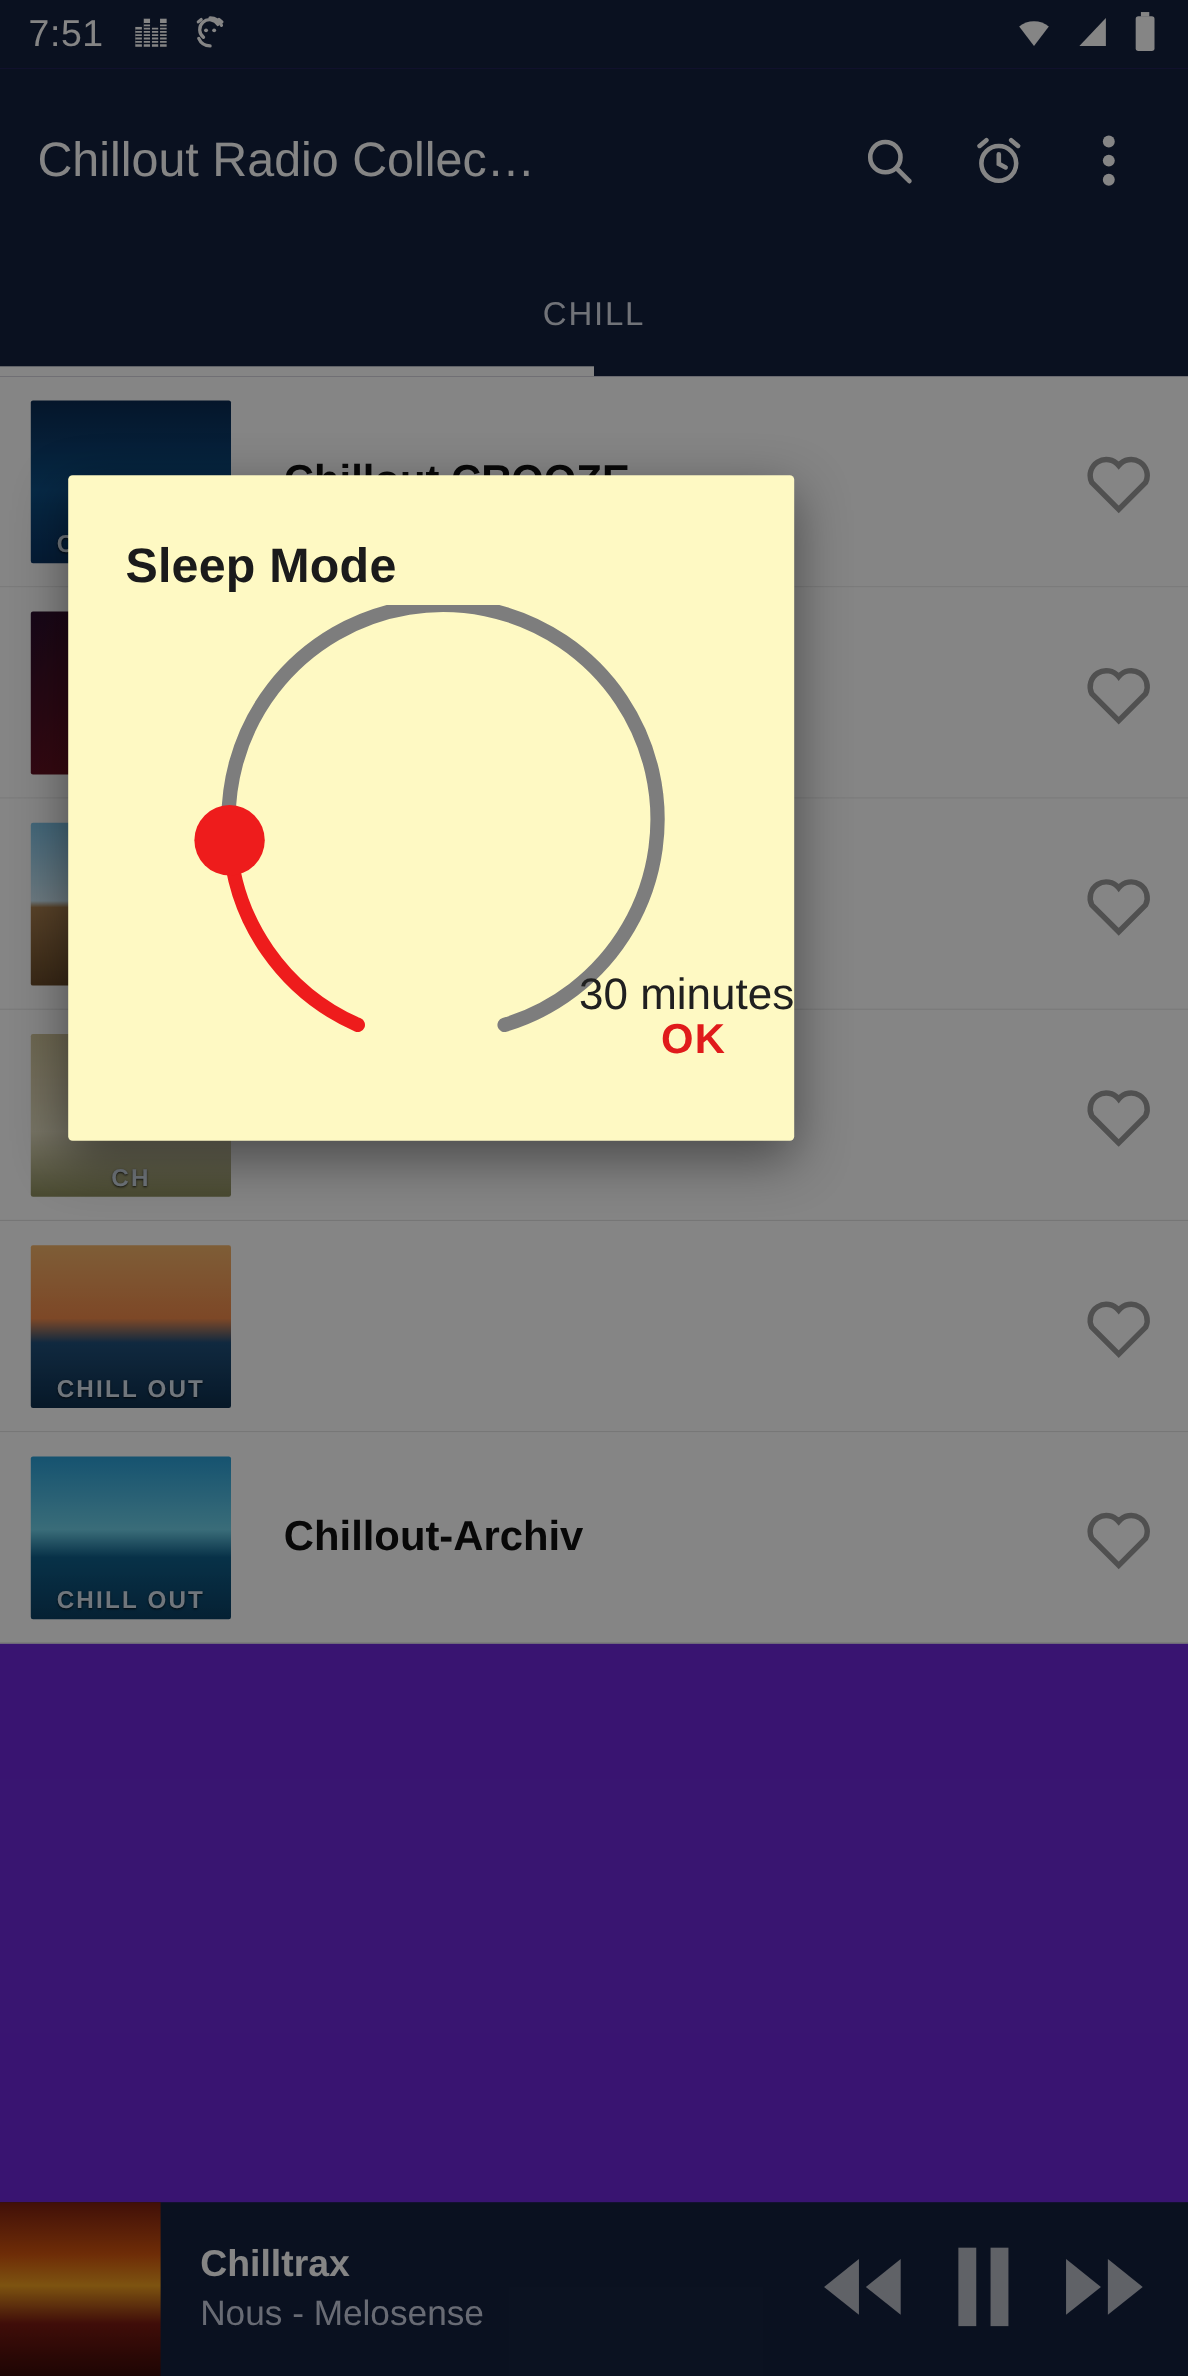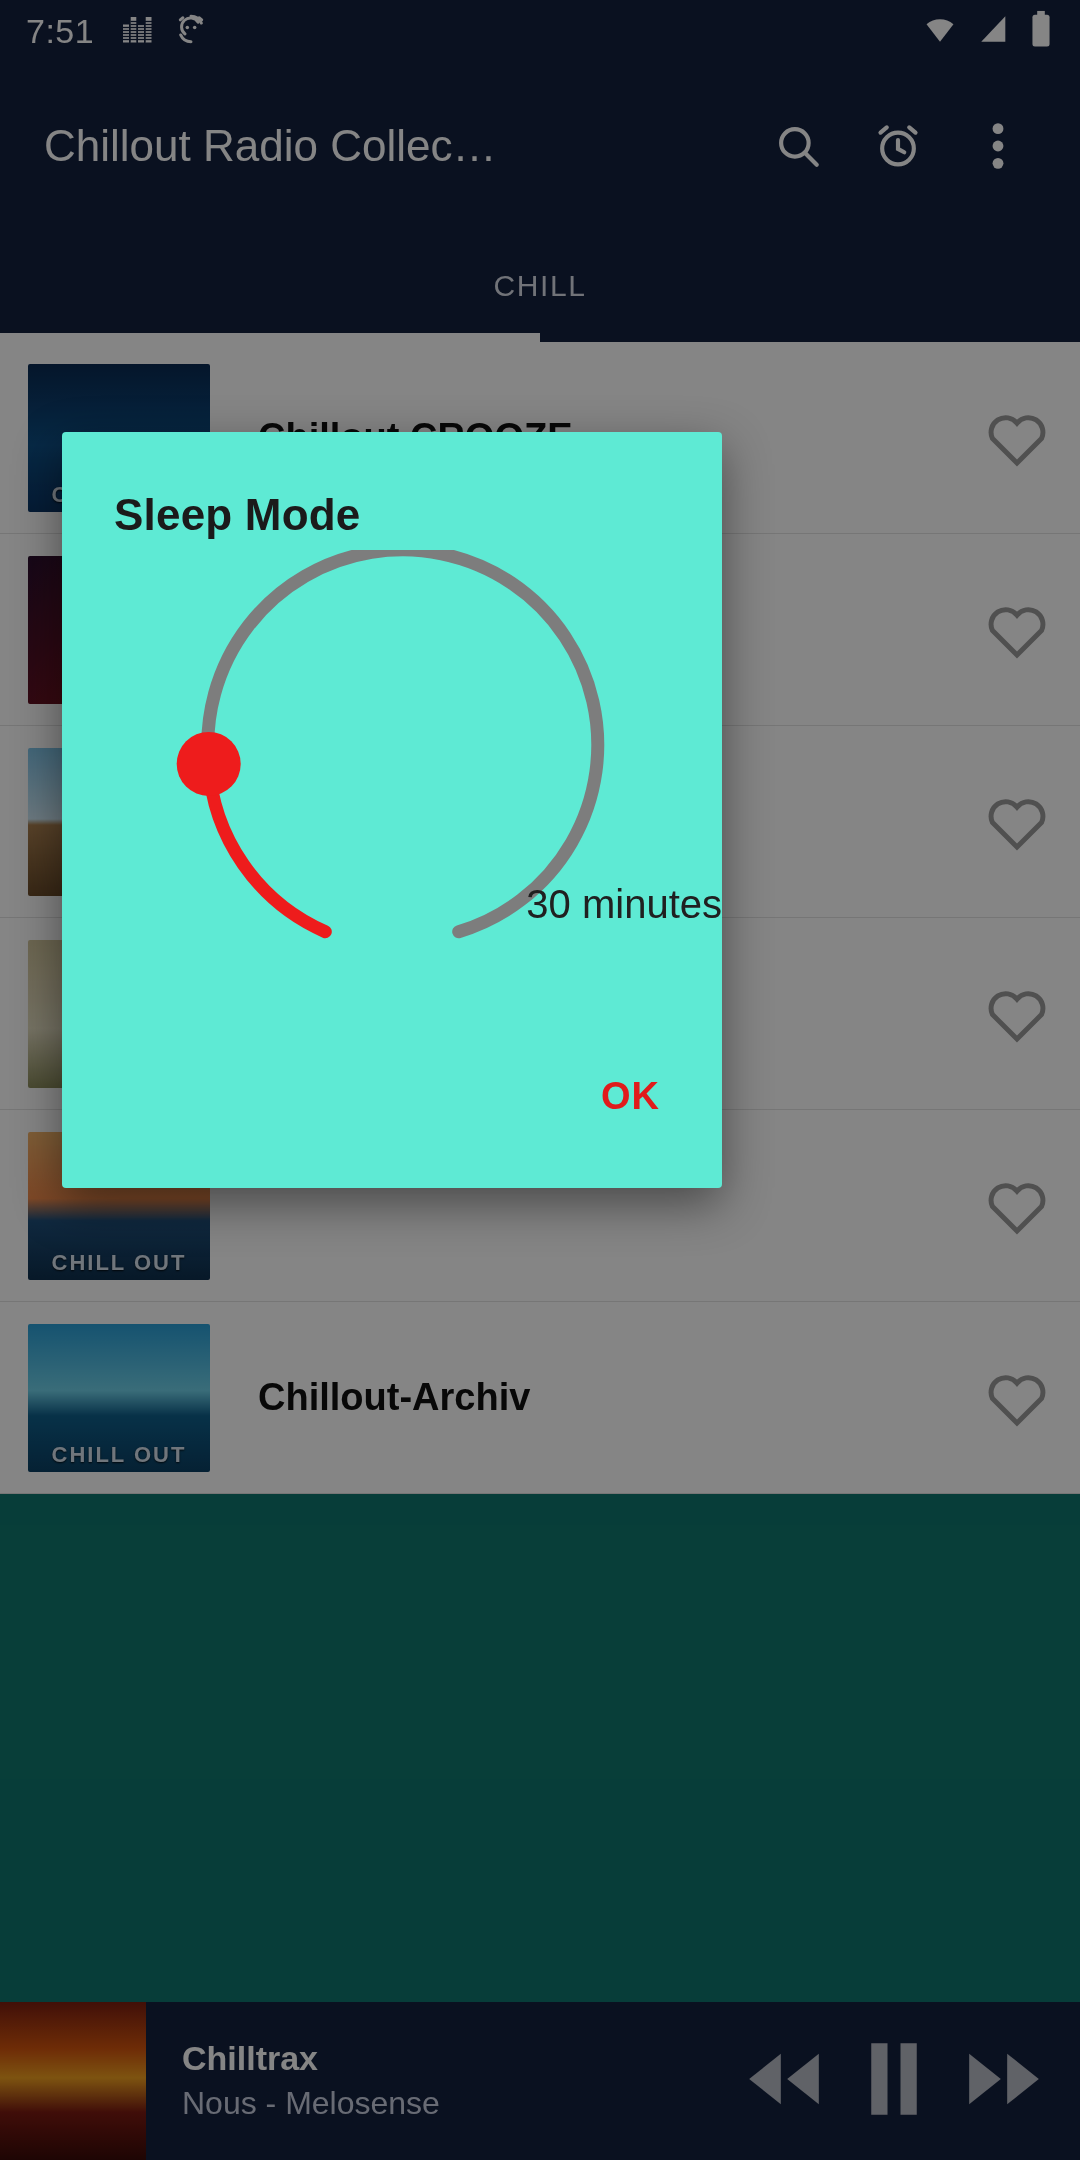--- a/index.html
+++ b/index.html
@@ -5,34 +5,34 @@
   * { margin:0; padding:0; box-sizing:border-box; }
   html,body { width:1080px; height:2160px; }
   body {
     font-family:"Liberation Sans", sans-serif;
     background:#14213d;
     position:relative;
     overflow:hidden;
   }
 
   
-  #app { position:absolute; inset:0; background:#0f766e; }
+  #app { position:absolute; inset:0; background:#6d28d9; }
 
   .statusbar {
     height:62px; background:#15223f; display:flex; align-items:center;
     padding:0 26px; color:#fff;
   }
   .sb-time { font-size:34px; letter-spacing:.5px; line-height:1; }
   .sb-left-icons { display:flex; align-items:center; gap:18px; margin-left:26px; }
   .sb-spacer { flex:1; }
   .sb-right-icons { display:flex; align-items:center; gap:14px; }
 
   .appbar {
     height:168px; background:#15223f; display:flex; align-items:center;
-    padding:0 44px; color:#fff;
+    padding:0 34px; color:#fff;
   }
   .appbar-title {
     font-size:44px; font-weight:400; color:#ffffff; white-space:nowrap;
     overflow:hidden; max-width:520px;
   }
   .appbar-actions { margin-left:auto; display:flex; align-items:center; gap:44px; padding-right:10px; }
   .ab-icon { width:56px; height:56px; display:flex; align-items:center; justify-content:center; }
 
   .tabbar {
     height:112px; background:#15223f; display:flex; position:relative;
@@ -84,22 +84,22 @@
   .player-sub { font-size:32px; color:#c8cede; line-height:1.3; margin-top:4px; }
   .player-ctrls { margin-left:auto; display:flex; align-items:center; gap:46px; padding-right:38px; }
 
   
   #scrim {
     position:absolute; inset:0; background:rgba(0,0,0,0.48);
   }
 
   
   #dialog {
-    position:absolute; left:62px; top:432px; width:660px; height:756px;
-    background:#5eead4; border-radius:4px;
+    position:absolute; left:62px; top:432px; width:660px; height:605px;
+    background:#fef9c3; border-radius:4px;
     box-shadow:0 16px 48px rgba(0,0,0,.45);
     display:flex; flex-direction:column;
   }
   .dlg-title {
     font-size:44px; font-weight:700; color:#1b1b1b;
     padding:58px 0 0 52px; letter-spacing:.2px;
   }
   .dial-wrap { flex:1; position:relative; }
   .dial-svg { position:absolute; left:50%; top:10px; transform:translateX(-50%); }
   .dial-value {

